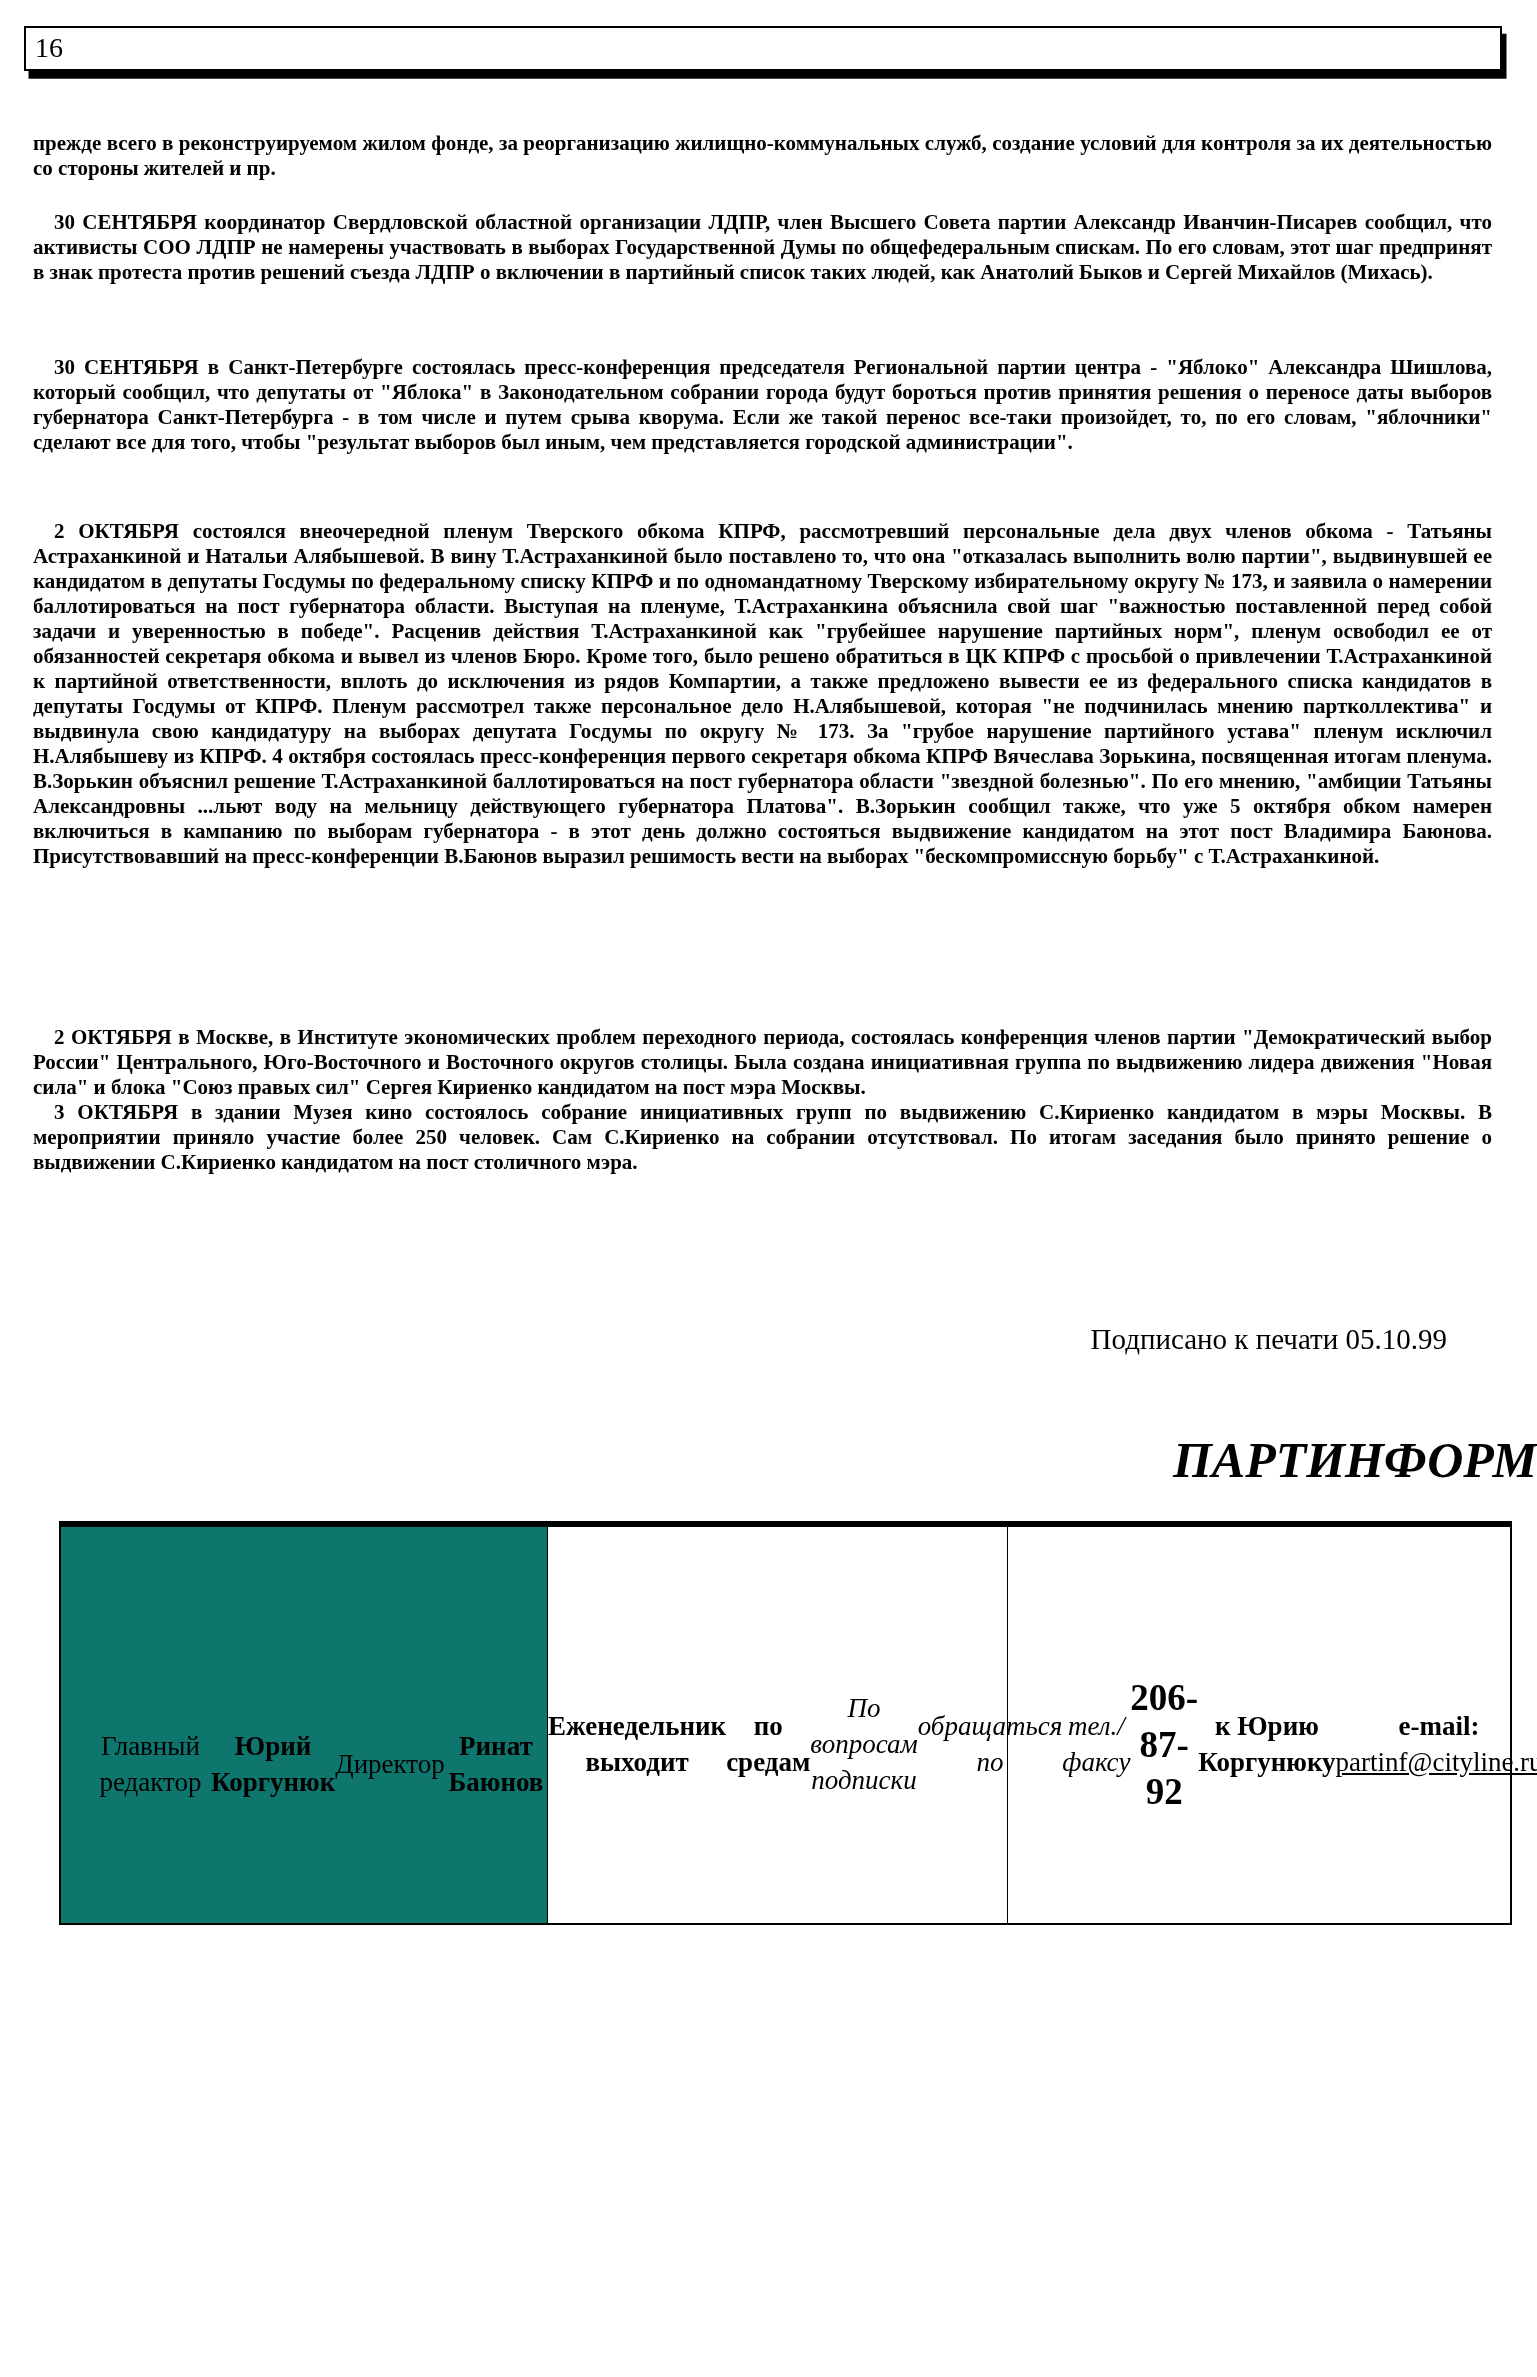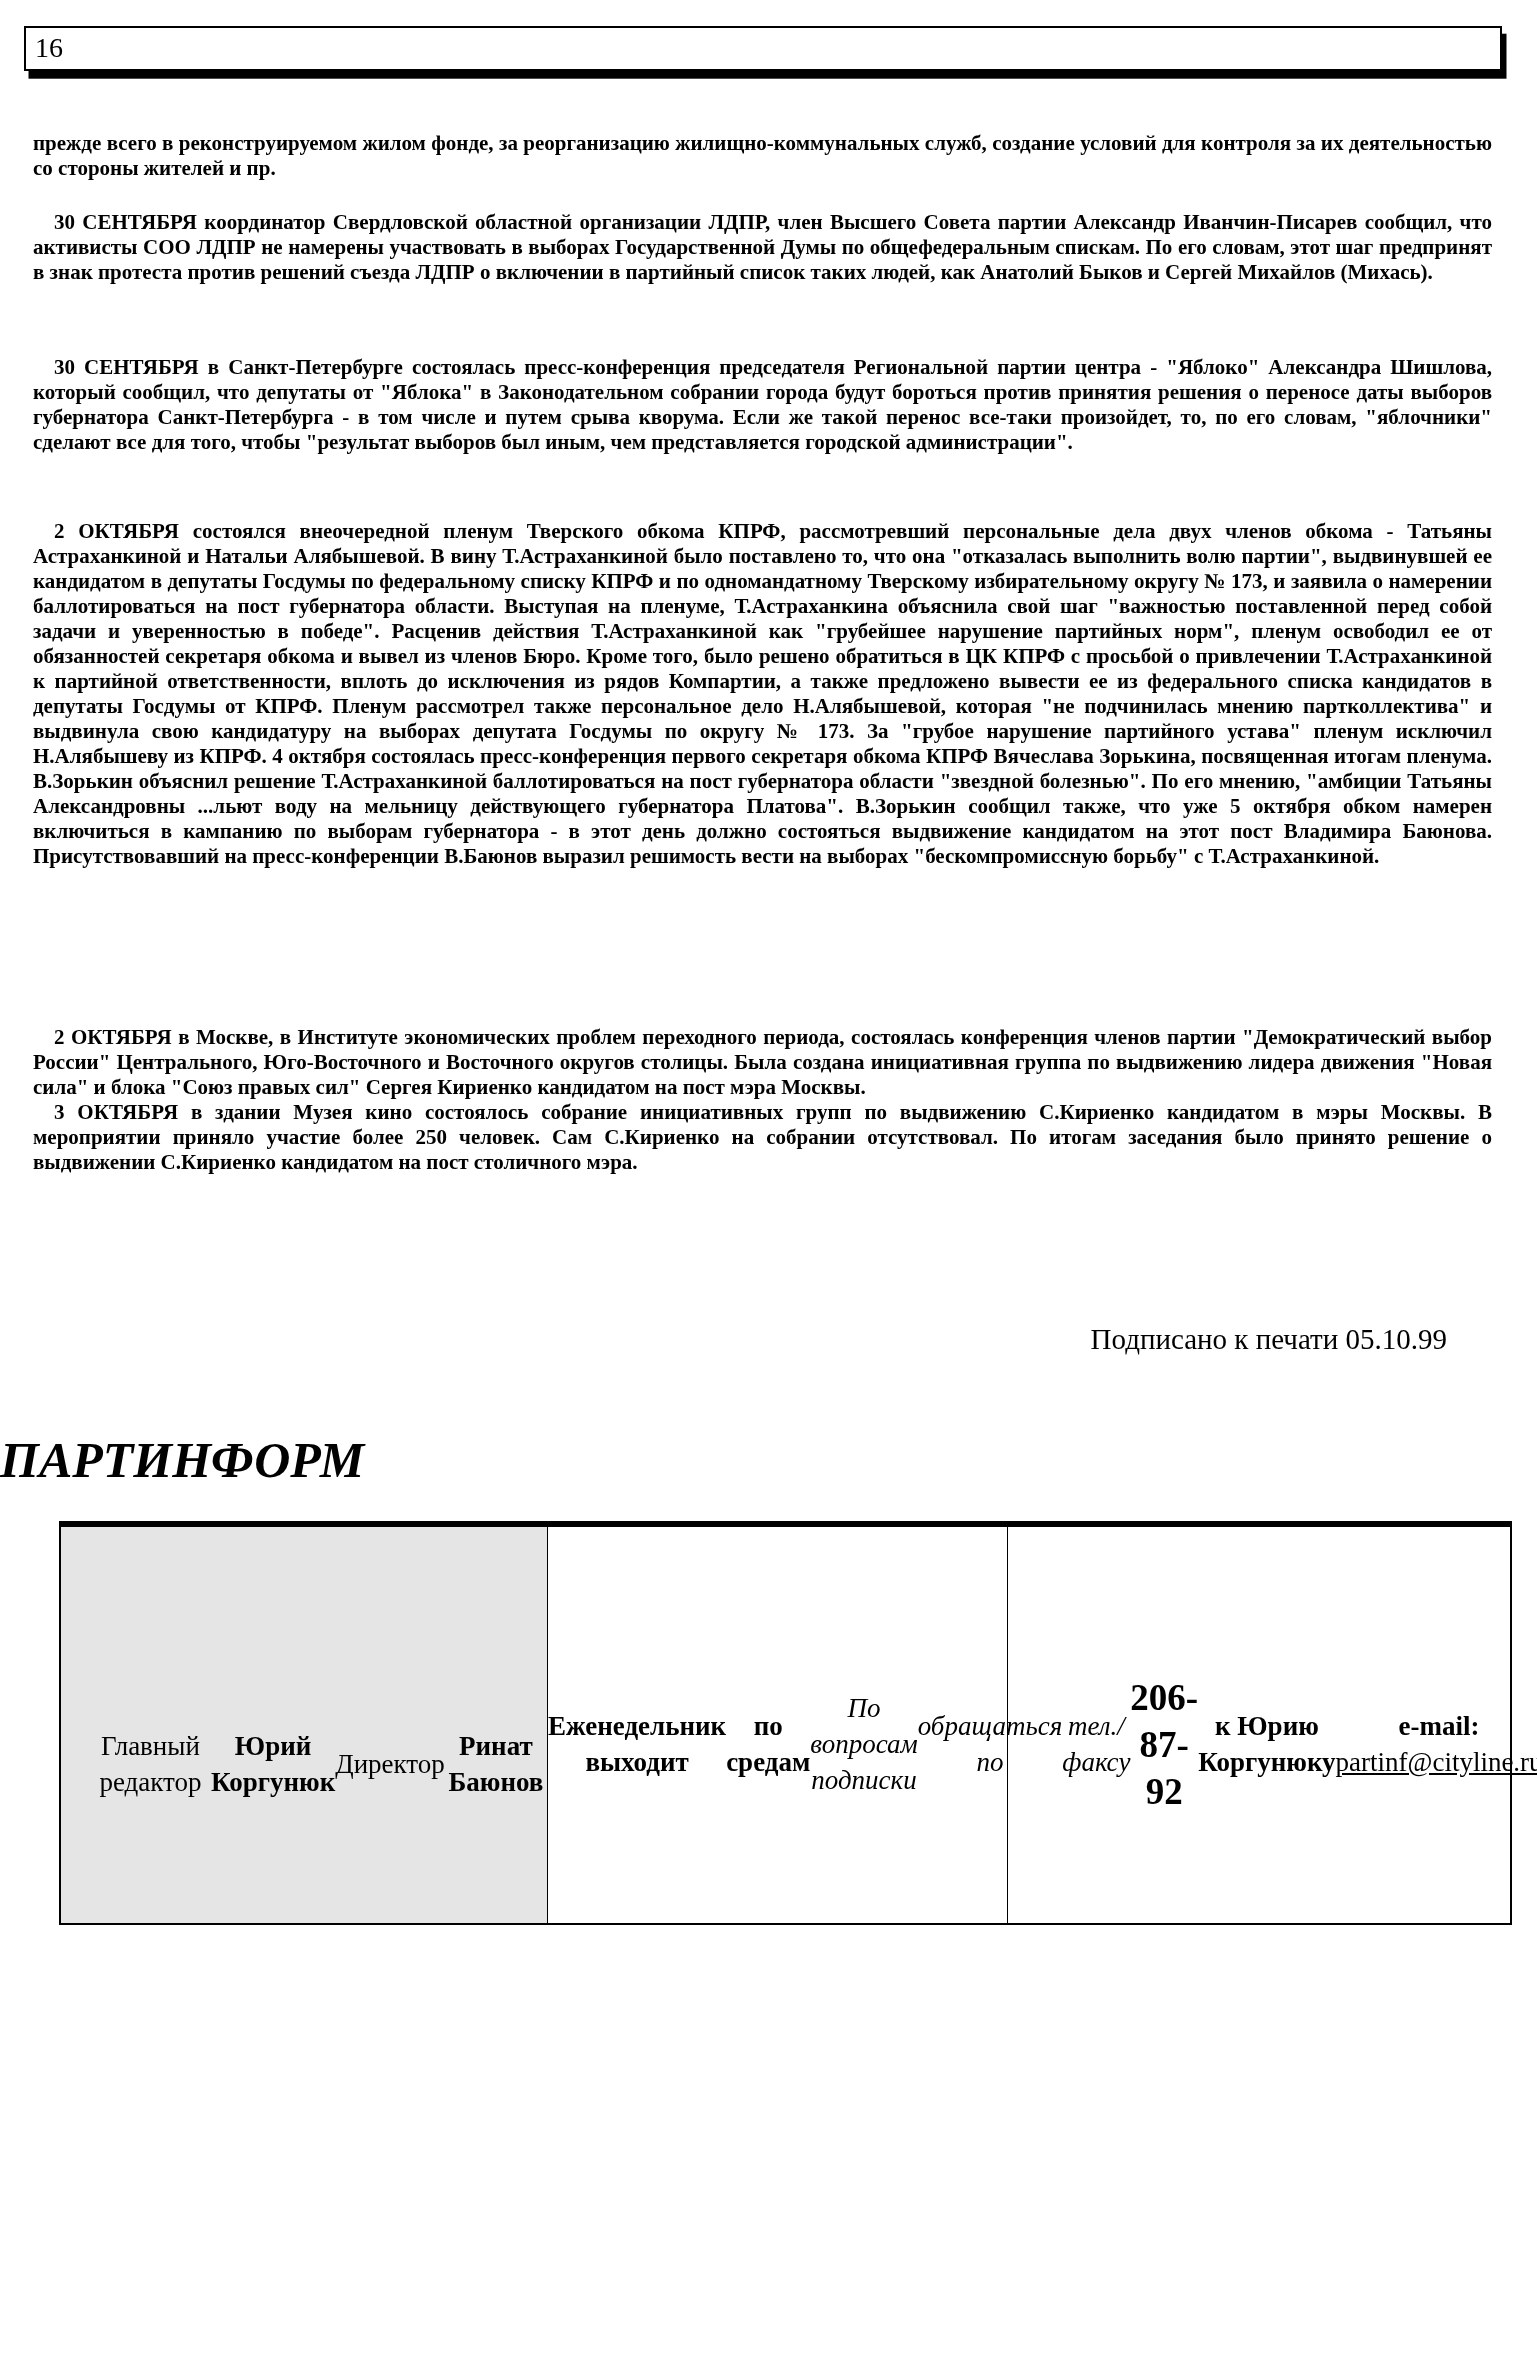--- a/index.html
+++ b/index.html
@@ -7,27 +7,27 @@
          font-family: "Liberation Serif", serif; color: #000; }
   .header { position: absolute; left: 24px; top: 26px; width: 1474px; height: 41px;
             border: 2.6px solid #000; box-shadow: 4.5px 7.7px 0 #000; background: #fff; }
   .header .page-num { position: absolute; left: 9px; top: 3.8px; font-size: 28px; }
   .header .issue { position: absolute; right: 77px; top: 3.8px; font-size: 28px; font-style: italic; }
   .article { position: absolute; left: 33px; width: 1459px; font-size: 21px; font-weight: bold;
              line-height: 25px; text-align: justify; }
   .article p { margin: 0; }
   .article .indent { text-indent: 21px; }
   .signed { position: absolute; right: 90px; top: 1323px; font-size: 29px; margin-left: 48px; }
-  .masthead { position: absolute; left: 0; width: 1537px; top: 1431px; text-align: left;
+  .masthead { position: absolute; left: 0; width: 1537px; top: 1431px; text-align: right;
               font-size: 50px; font-style: italic; font-weight: bold; }
   .footer-box { position: absolute; left: 59px; top: 1521px; width: 1453px; height: 404px;
                 border: 2.6px solid #000; border-top-width: 6.4px; display: flex; box-sizing: border-box; }
   .cell { box-sizing: border-box; display: flex; flex-direction: row; justify-content: flex-start;
           align-items: center; text-align: center; font-size: 27px; line-height: 36px; }
-  .cell.gray { background: #e5e5e5; padding-left: 29px; }
+  .cell.gray { background: #0f766e; padding-left: 29px; }
   .cell.c1 { width: 487px; border-right: 1.9px solid #000; padding-top: 77px; }
   .cell.c2 { width: 460px; border-right: 1.9px solid #000; padding-top: 38px; background: #fff; }
   .cell.c3 { flex: 1; padding-top: 77px; }
   .b { font-weight: bold; }
   .i { font-style: italic; }
   .gap { height: 36px; }
   .phone { font-size: 37px; font-weight: bold; line-height: 47px; }
   .link { text-decoration: underline; }
 </style>
 </head>

